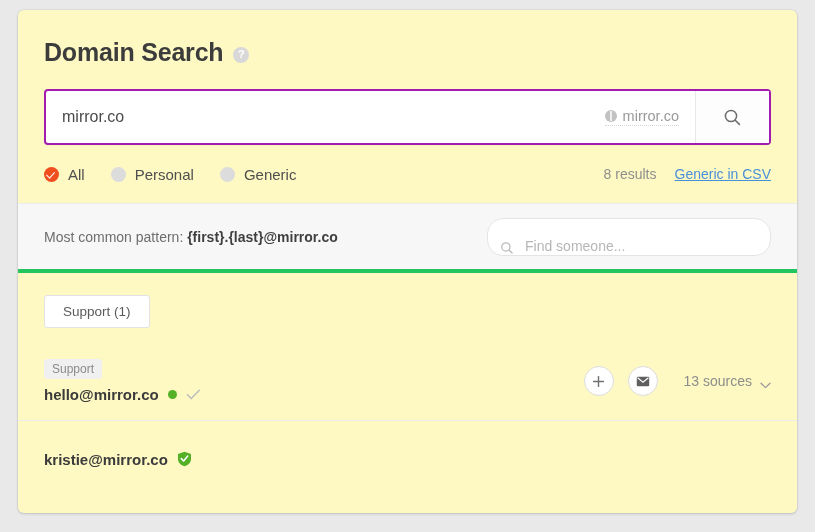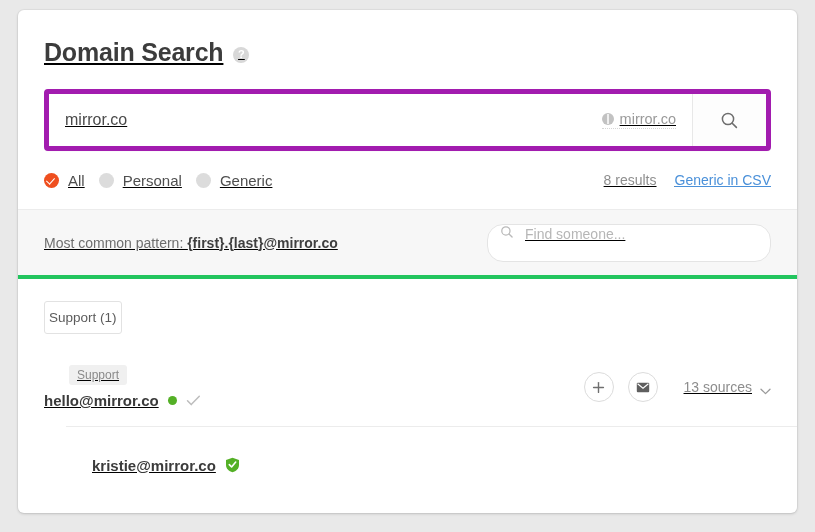--- a/index.html
+++ b/index.html
@@ -20,25 +20,24 @@
     height: 532px;
     background: #e9e9e9;
   }
 
   .card {
     position: absolute;
     left: 18px;
     top: 10px;
     width: 779px;
     height: 503px;
-    background: #ffffff;
+    background: #fef9c3;
     border-radius: 6px;
     box-shadow: 0 1px 3px rgba(0,0,0,0.16), 0 0 0 1px rgba(0,0,0,0.03);
     overflow: hidden;
-    text-decoration: underline;
   }
 
   
   .header {
     padding: 28px 26px 0 26px;
   }
   .title-row {
     display: flex;
     align-items: center;
     gap: 10px;
@@ -61,21 +60,21 @@
     align-items: center;
     justify-content: center;
     line-height: 1;
     margin-top: 4px;
   }
 
   
   .searchbar {
     margin: 22px 26px 0 26px;
     height: 52px;
-    border: 5px solid #a21caf;
+    border: 2px solid #a21caf;
     border-radius: 4px;
     display: flex;
     align-items: stretch;
     background: #fff;
     box-shadow: 0 1px 1px rgba(0,0,0,0.02);
   }
   .searchbar-main {
     flex: 1;
     display: flex;
     align-items: center;
@@ -140,21 +139,21 @@
   .filters {
     margin: 0 26px;
     height: 58px;
     display: flex;
     align-items: center;
     justify-content: space-between;
   }
   .radios {
     display: flex;
     align-items: center;
-    gap: 14px;
+    gap: 26px;
   }
   .radio {
     display: flex;
     align-items: center;
     gap: 9px;
     cursor: pointer;
   }
   .radio-dot {
     width: 15px;
     height: 15px;
@@ -216,21 +215,21 @@
     color: #3f3f3f;
     font-weight: 700;
   }
   .find-box {
     width: 258px;
     height: 36px;
     background: #ffffff;
     border: 1px solid #e4e4e4;
     border-radius: 16px;
     display: flex;
-    align-items: flex-start;
+    align-items: flex-end;
     gap: 9px;
     padding: 0 12px;
   }
   .find-input {
     flex: 1;
     border: none;
     outline: none;
     background: transparent;
     font-family: "Liberation Sans", sans-serif;
     font-size: 14px;
@@ -242,53 +241,51 @@
   }
 
   
   .dept-row {
     padding: 22px 26px 0 26px;
   }
   .dept-tab {
     display: inline-block;
     border: 1px solid #e2e2e2;
     border-radius: 3px;
-    padding: 8px 4px;
+    padding: 8px 18px;
     font-size: 13.5px;
     color: #5b5b5b;
     background: #fff;
     cursor: pointer;
   }
 
   
   .result-row {
     display: flex;
     align-items: center;
     justify-content: space-between;
     padding: 0 26px;
     min-height: 78px;
     box-sizing: border-box;
   }
   .result-row.with-top-border {
     border-top: 1px solid #ececec;
-    margin-left: 48px;
   }
   .result-left {
     display: flex;
     flex-direction: column;
     gap: 7px;
   }
   .dept-badge {
     align-self: flex-start;
     background: #f0f0f0;
     color: #8a8a8a;
     font-size: 12px;
     padding: 3px 8px;
     border-radius: 3px;
-    margin-left: 25px;
   }
   .email-line {
     display: flex;
     align-items: center;
     gap: 9px;
   }
   .email {
     font-size: 15px;
     color: #3b3b3b;
     font-weight: 700;

